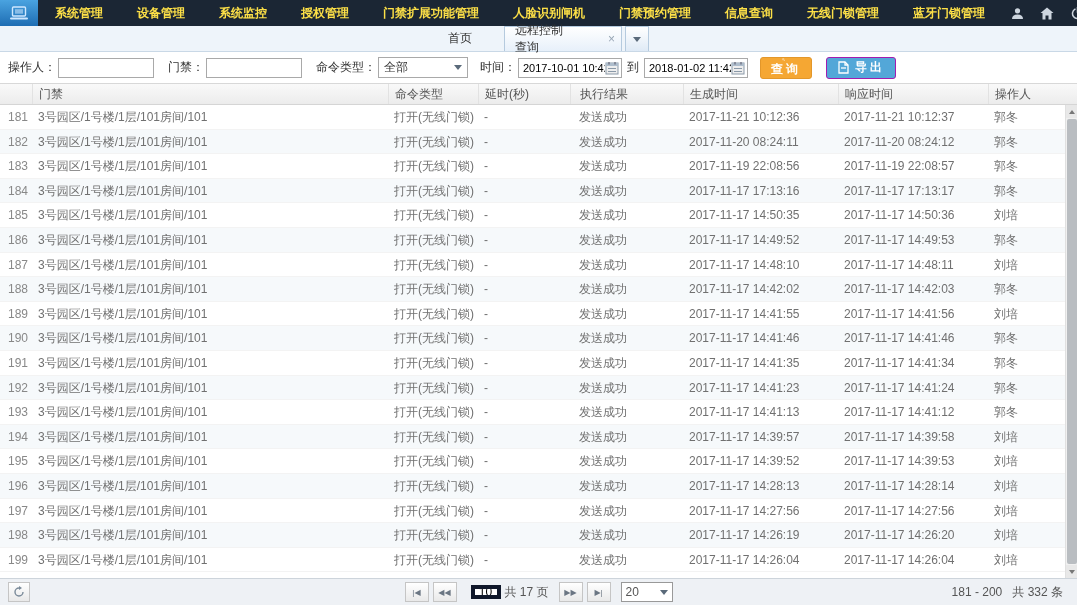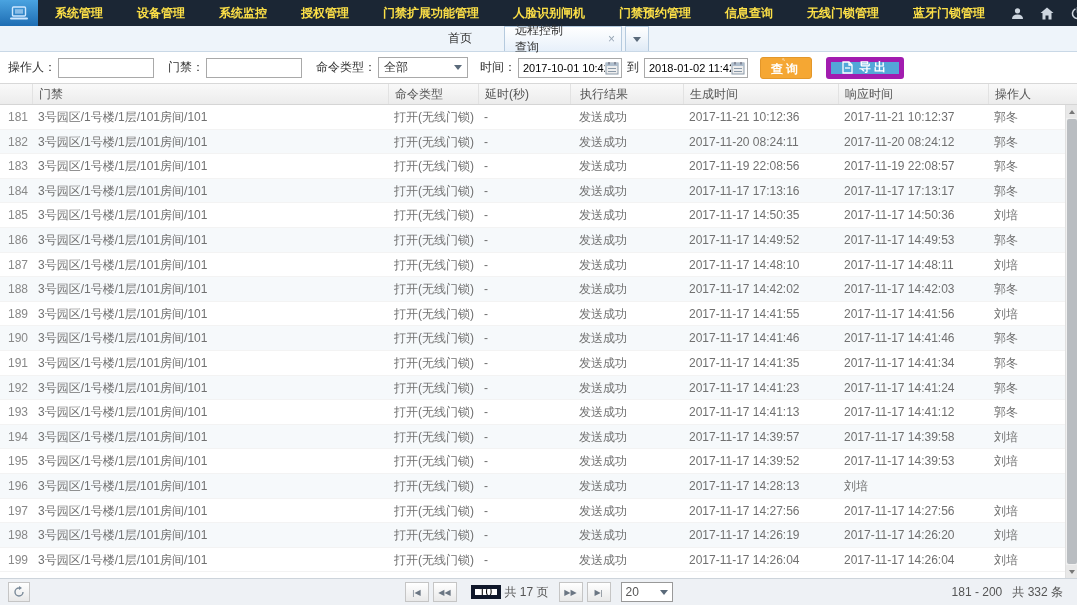--- a/index.html
+++ b/index.html
@@ -42,21 +42,21 @@
   .fselect { width:90px; height:21px; border:1px solid #a9a9a9; margin-right:12px;
     display:flex; align-items:center; padding:0 5px; cursor:pointer; background:#fff; }
   .fselect .sel-val { flex:1; }
   .fdate { width:104px; height:20px; border:1px solid #a9a9a9; display:flex;
     align-items:center; padding:0 2px 0 4px; background:#fff; }
   .fdate input { border:none; width:82px; font-size:11px; outline:none; }
   .to-label { margin:0 5px; }
   .btn { height:22px; border-radius:3px; color:#fff; font-size:12px; font-weight:bold;
     display:flex; align-items:center; padding:0 10px; cursor:pointer; letter-spacing:3px; }
   .btn-search { background:#f5a733; border:1px solid #e3972a; margin-left:12px;flex-direction:column; }
-  .btn-export { background:#53a7d8; border:5px solid #a21caf; margin-left:14px; }
+  .btn-export { background:#53a7d8; border:1px solid #a21caf; margin-left:14px; }
   .btn svg { margin-right:5px; }
 
   
   .thead { height:22px; display:flex; background:linear-gradient(#f9f9f9,#ececec);
     border-top:1px solid #d8d8d8; border-bottom:1px solid #d5d5d5; font-size:12px;
     color:#555; line-height:21px; }
   .thead .cell { border-left:1px solid #e2e2e2; }
   .thead .cell:first-child { border-left:none; }
   .tbody { position:relative; height:473px; overflow:hidden; }
   .tr { height:24.6px; display:flex; font-size:12px; color:#707070;
@@ -392,20 +392,21 @@
         <div class="cell c-op">刘培</div>
       </div>
 
       <div class="tr">
         <div class="cell c-num">196</div>
         <div class="cell c-door">3号园区/1号楼/1层/101房间/101</div>
         <div class="cell c-cmd">打开(无线门锁)</div>
         <div class="cell c-delay">-</div>
         <div class="cell c-res">发送成功</div>
         <div class="cell c-ct">2017-11-17 14:28:13</div>
+        <div class="cell c-rt">2017-11-17 14:28:14</div>
         <div class="cell c-op">刘培</div>
       </div>
 
       <div class="tr">
         <div class="cell c-num">197</div>
         <div class="cell c-door">3号园区/1号楼/1层/101房间/101</div>
         <div class="cell c-cmd">打开(无线门锁)</div>
         <div class="cell c-delay">-</div>
         <div class="cell c-res">发送成功</div>
         <div class="cell c-ct">2017-11-17 14:27:56</div>

